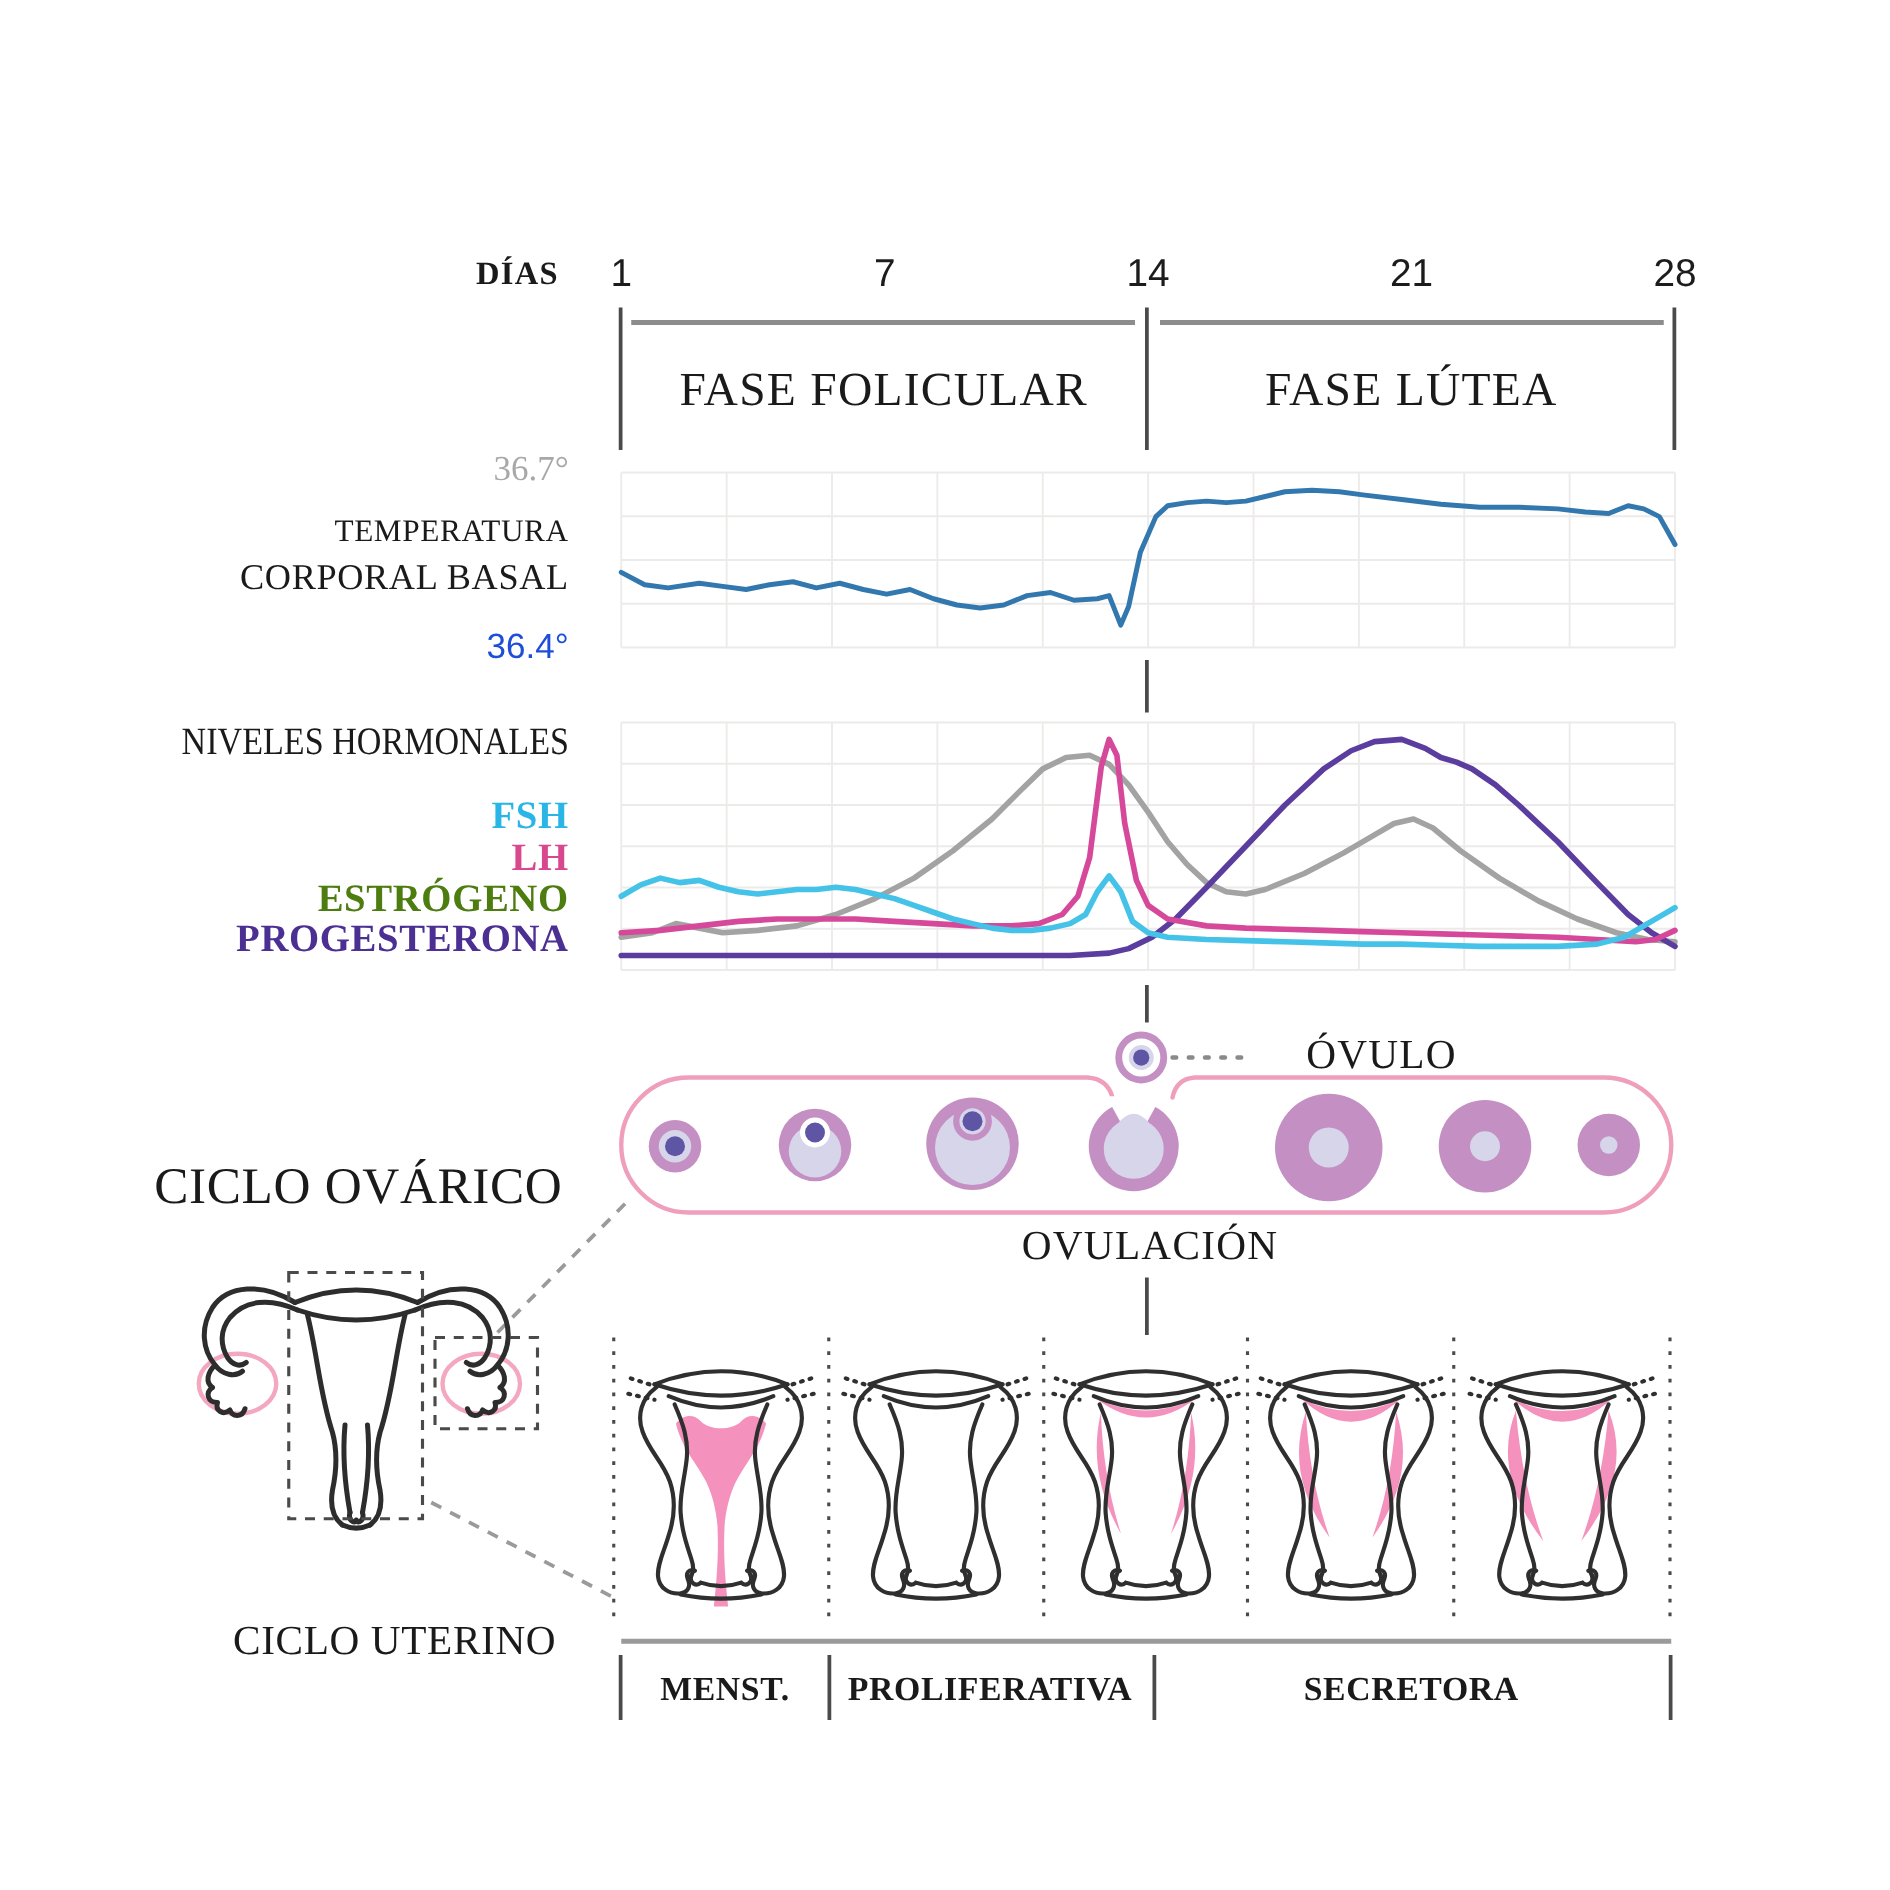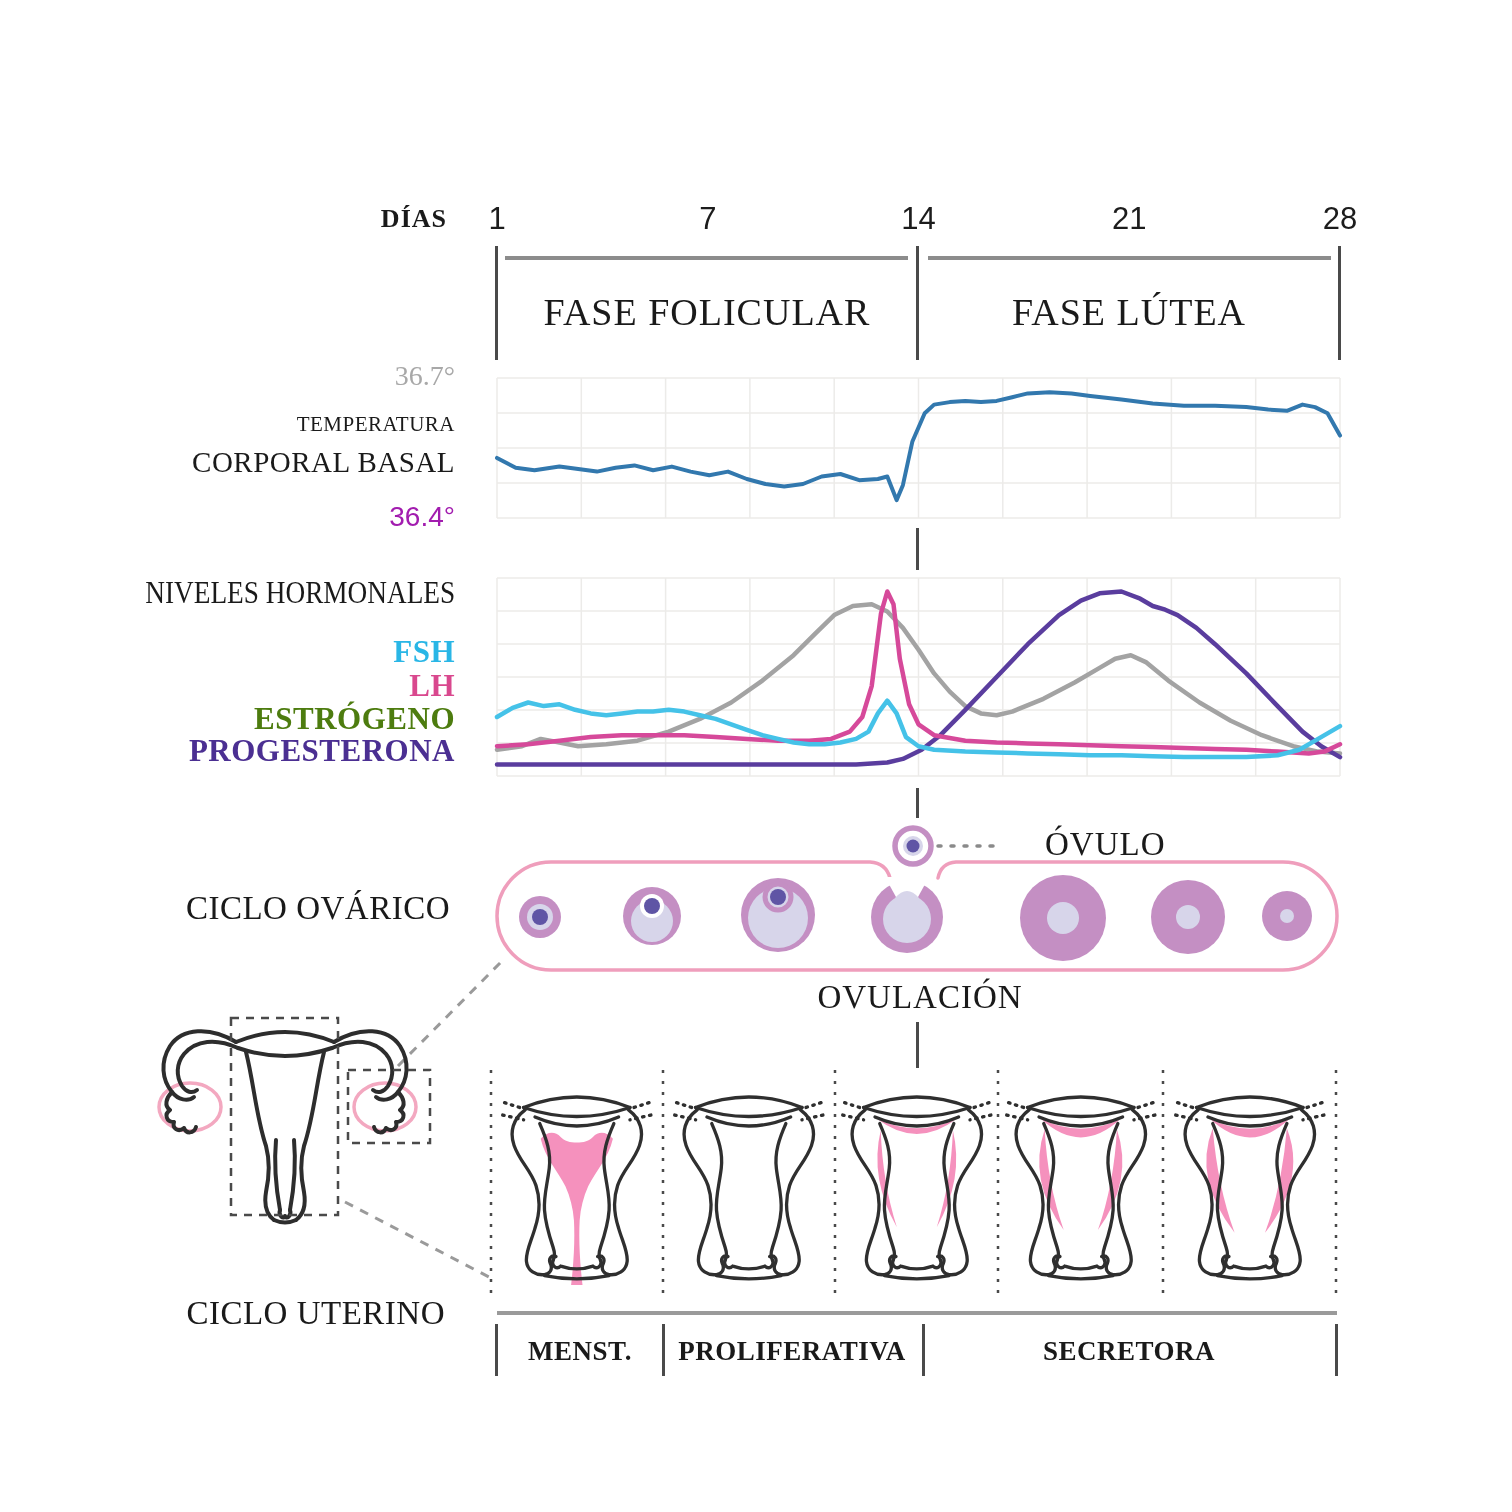--- a/index.html
+++ b/index.html
@@ -17,30 +17,30 @@
   #day-ticks span:nth-child(1){left:0%;}
   #day-ticks span:nth-child(2){left:25%;}
   #day-ticks span:nth-child(3){left:50%;}
   #day-ticks span:nth-child(4){left:75%;}
   #day-ticks span:nth-child(5){left:100%;}
   .vtick{position:absolute;width:3px;background:#4a4a4a;}
   .phase-line{position:absolute;height:4px;background:#8c8c8c;top:256px;}
   .fase{top:290px;font-size:38px;letter-spacing:1px;}
   
   #temp-max{right:1057px;top:360px;font-size:28px;color:#a8a8a8;font-family:Liberation Serif, serif;}
-  #temp-min{right:1057px;top:501px;font-size:28px;color:#a21caf;font-family:"Liberation Sans",sans-serif;}
-  #temp-t1{right:1057px;top:412px;font-size:21px;letter-spacing:.5px;}
+  #temp-min{right:1057px;top:501px;font-size:28px;color:#1d4ed8;font-family:"Liberation Sans",sans-serif;}
+  #temp-t1{right:1057px;top:412px;font-size:25px;letter-spacing:.5px;}
   #temp-t2{right:1057px;top:446px;font-size:29px;letter-spacing:.5px;}
   #temp-chart{left:497px;top:378px;}
   
   #horm-title{right:1057px;top:575px;font-size:31px;transform:scaleX(.88);transform-origin:100% 50%;letter-spacing:0;}
   .legend-item{position:absolute;right:1057px;font-size:31px;font-weight:700;letter-spacing:.5px;}
   #horm-chart{left:497px;top:578px;}
   
-  #ovarico-label{right:1062px;top:890px;font-size:33px;letter-spacing:.5px;}
+  #ovarico-label{right:1062px;top:924px;font-size:41px;letter-spacing:.5px;}
   #ovulo-label{left:1003px;top:826px;font-size:33px;letter-spacing:1px;margin-left:42px;}
   #ovulacion-label{left:920px;top:979px;font-size:33px;letter-spacing:1px;}
   
   #uterino-label{right:1067px;top:1295px;font-size:33px;letter-spacing:.5px;}
   #bottom-line{left:497px;top:1311px;width:840px;height:4px;background:#9a9a9a;}
   .phase-bottom{top:1336px;font-size:27px;font-weight:600;letter-spacing:.5px;}
   #pb-0{left:580px;}
   #pb-1{left:792px;}
   #pb-2{left:1129px;}
   svg{position:absolute;overflow:visible;}

